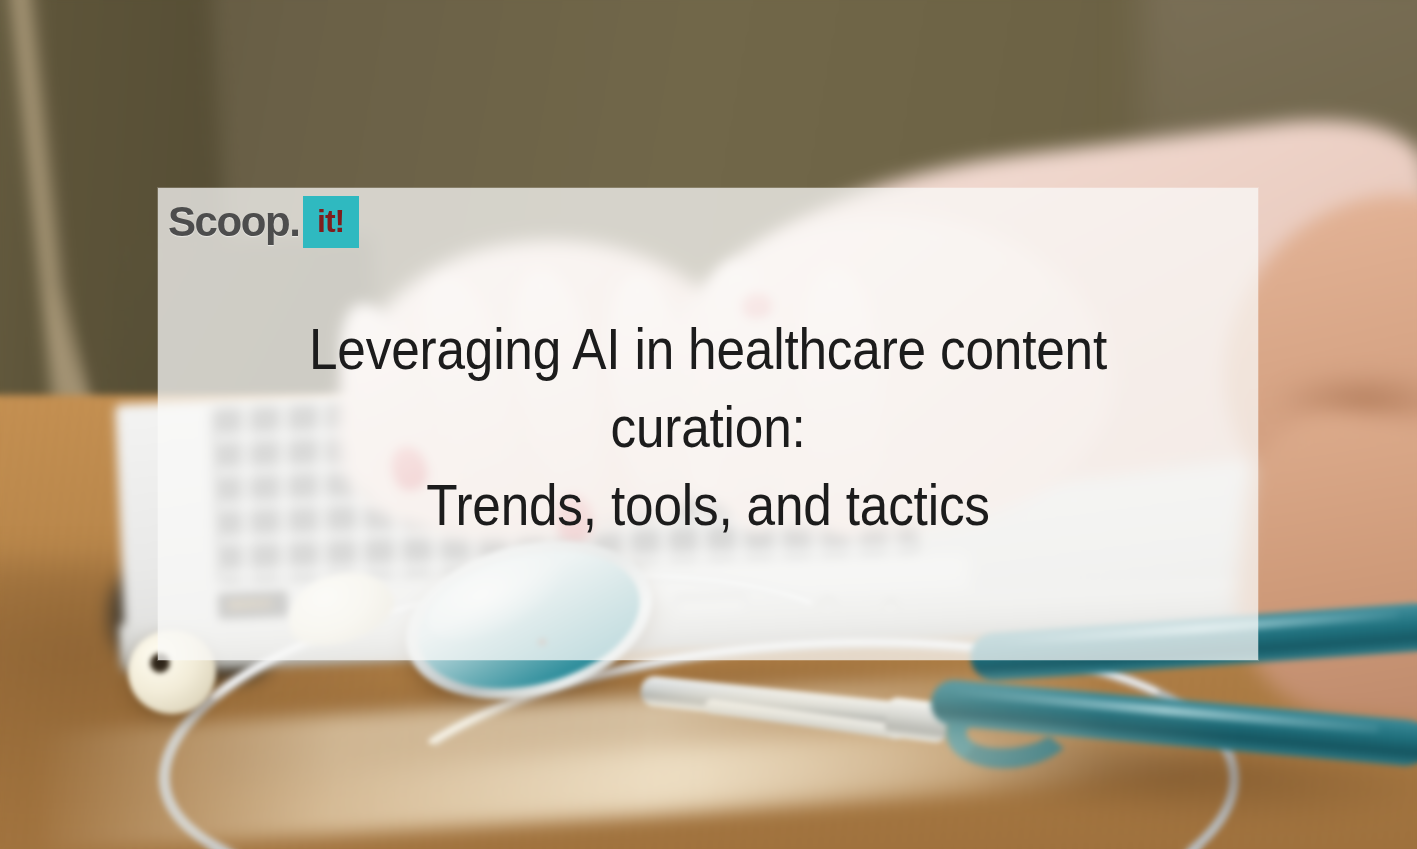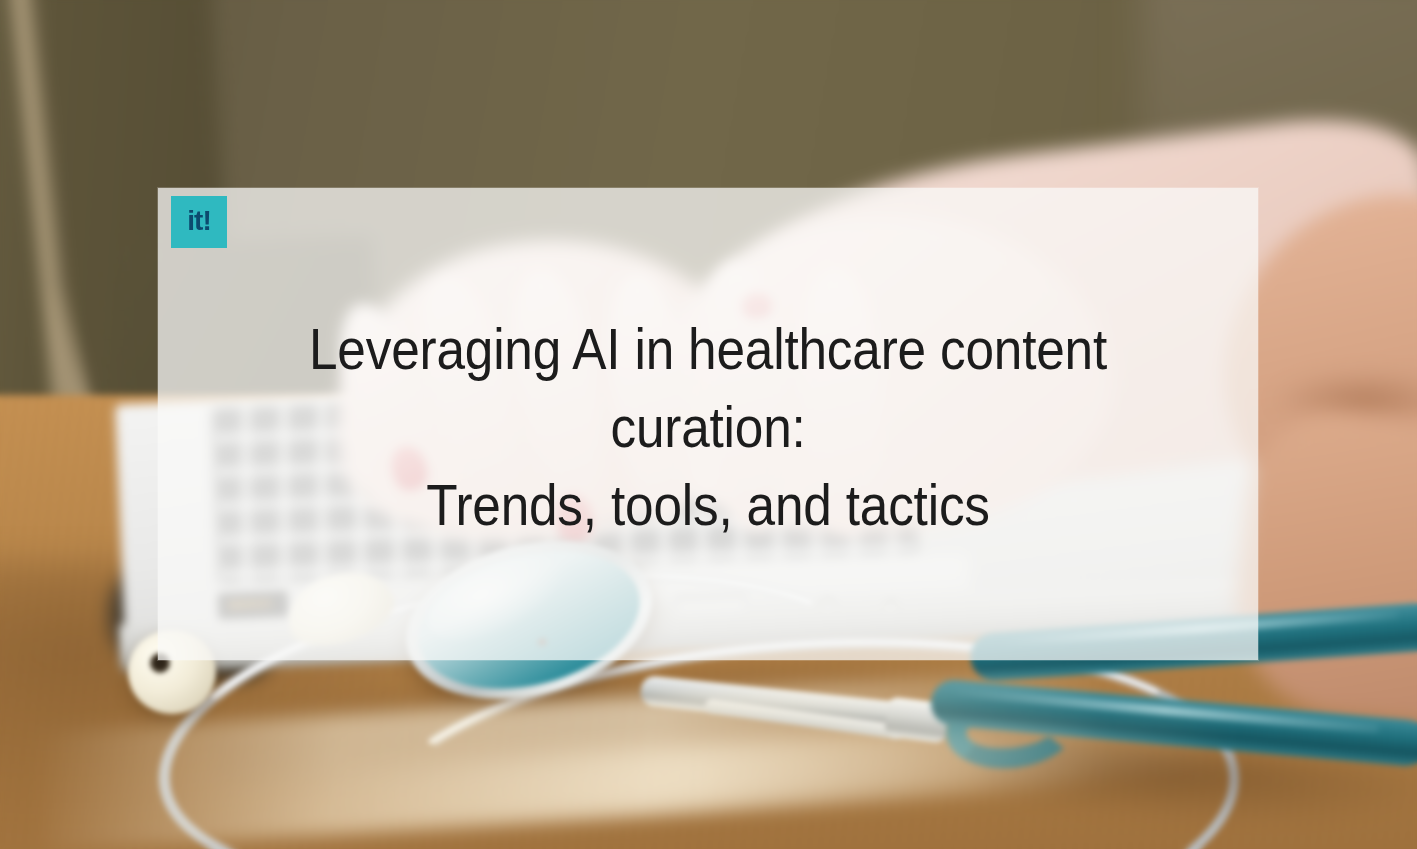--- a/index.html
+++ b/index.html
@@ -565,23 +565,23 @@
     width: 56px;
     height: 52px;
     background: #2fb9c0;
     display: flex;
     align-items: center;
     justify-content: center;
   }
   .logo-badge-text {
     font-family: "Liberation Sans", sans-serif;
     font-weight: 700;
-    font-size: 28px;
+    font-size: 32px;
     letter-spacing: -1px;
-    color: #0c4a6e;
+    color: #7f1d1d;
     line-height: 1;
     margin-top: -2px;
   }
 
   
   .headline {
     position: absolute;
     left: 0;
     right: 0;
     top: 122px;
@@ -679,20 +679,21 @@
 
     <div class="desk-reflect"></div>
     <div class="desk-reflect2"></div>
 
     <div class="photo-blur-pass"></div>
   </div>
 
   <div class="overlay-card">
 
     <div class="logo">
+      <span class="logo-word">Scoop.</span>
       <span class="logo-badge">
         <span class="logo-badge-text">it!</span>
       </span>
     </div>
 
     <div class="headline">Leveraging AI in healthcare content curation:
 Trends, tools, and tactics</div>
 
   </div>
 

